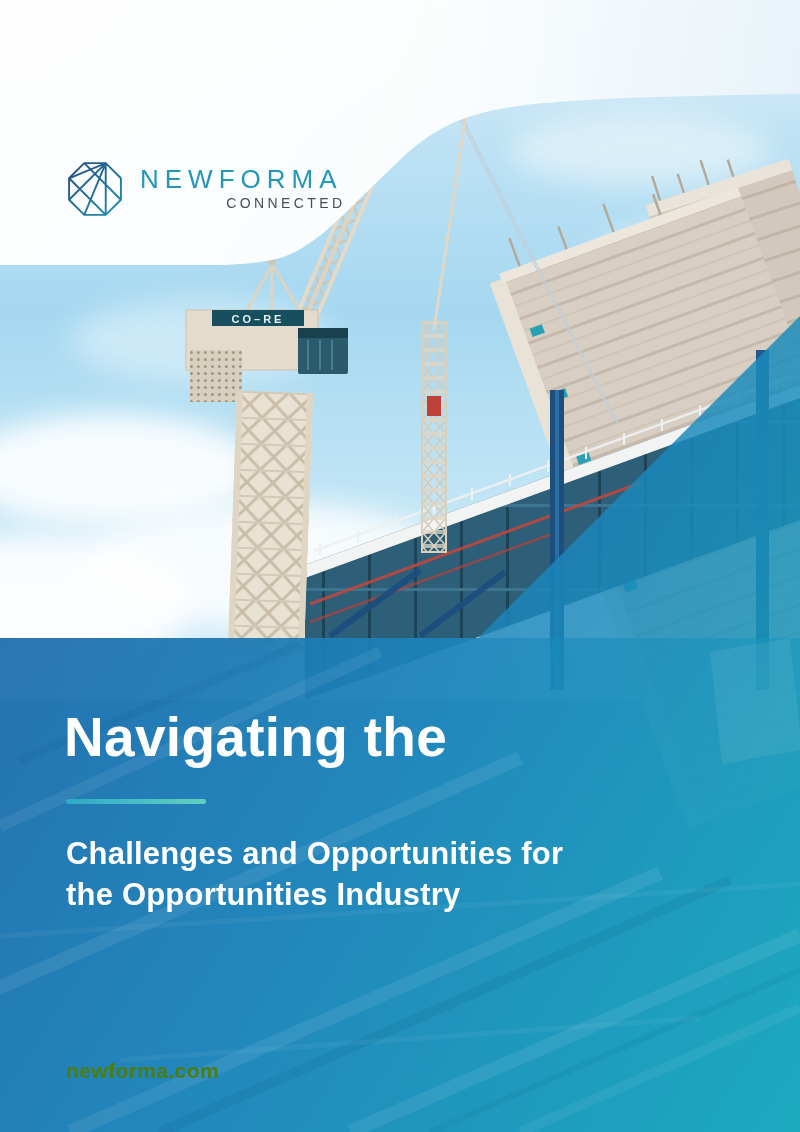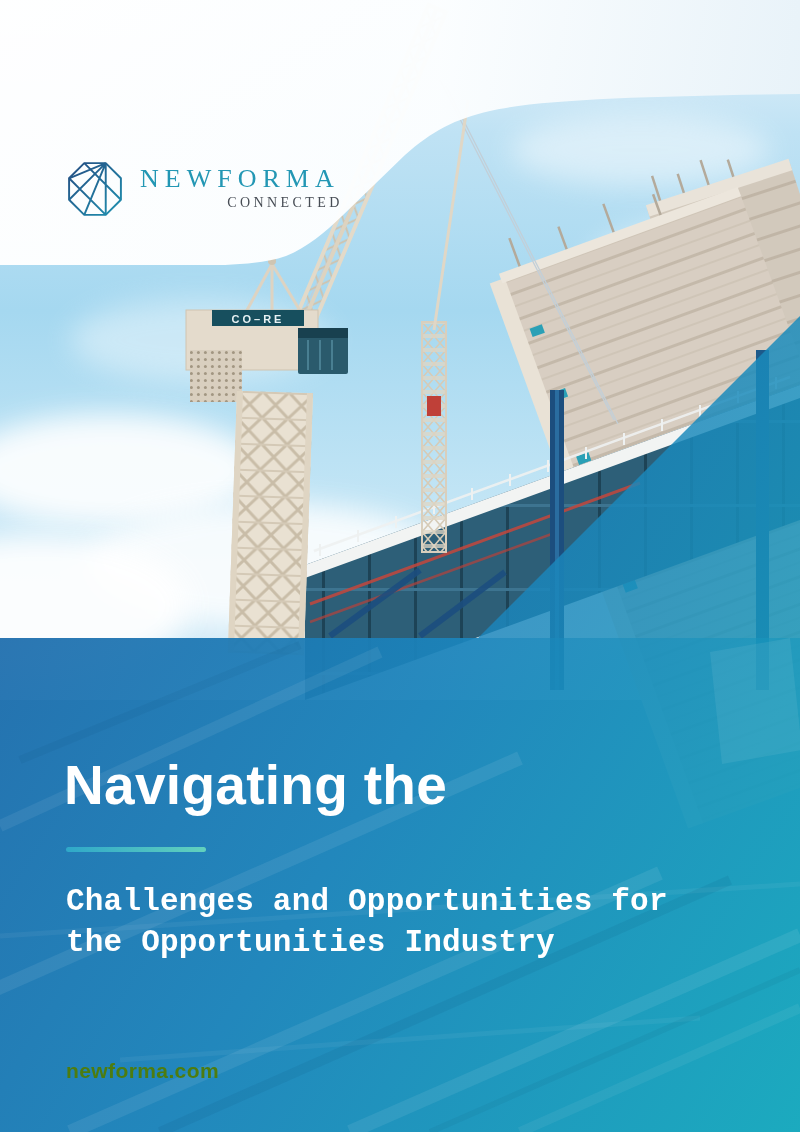--- a/index.html
+++ b/index.html
@@ -4,33 +4,33 @@
 <style>
   html,body{margin:0;padding:0;background:#ffffff;}
   .page{position:relative;width:800px;height:1132px;overflow:hidden;background:#fff;
         font-family:"Liberation Sans","DejaVu Sans",sans-serif;}
   .layer{position:absolute;inset:0;}
   svg{display:block;}
 
   
   .logo{position:absolute;left:66px;top:158px;display:flex;align-items:flex-start;z-index:5;}
   .logo-icon{width:58px;height:62px;flex:0 0 auto;}
-  .logo-text{margin-left:16px;padding-top:8px;font-family:Liberation Serif, serif;}
+  .logo-text{margin-left:16px;padding-top:8px;}
   .brand{font-size:26px;font-weight:400;letter-spacing:6px;color:var(--brand_teal);line-height:26px;white-space:nowrap;}
   .tagline{font-size:14px;font-weight:400;letter-spacing:3.4px;color:var(--tagline_gray);
            text-align:right;margin-top:4px;margin-right:-3px;line-height:14px;}
 
   
-  .hero{position:absolute;left:64px;top:706px;z-index:5;color:#ffffff;margin-top:48px;}
+  .hero{position:absolute;left:64px;top:706px;z-index:5;color:#ffffff;}
   .title{font-size:55px;line-height:63px;font-weight:700;letter-spacing:.3px;margin:0;}
   .title span{display:block;}
   .divider{width:140px;height:5px;border-radius:3px;margin:30px 2px 0 2px;
            background:linear-gradient(90deg,var(--divider_start),var(--divider_end));}
   .subtitle{font-size:31px;line-height:41px;font-weight:700;letter-spacing:.2px;margin:29px 0 0 2px;}
-  .subtitle span{display:block;font-family:Liberation Mono, monospace;}
+  .subtitle span{display:block;}
 
   .site{position:absolute;left:66px;top:1059px;z-index:5;color:#4d7c0f;font-size:21px;
         font-weight:700;letter-spacing:.4px;text-decoration:none;cursor:pointer;}
 </style>
 </head>
 <body>
 
 <div class="page">
 
   <svg class="layer" width="800" height="1132" viewBox="0 0 800 1132" aria-hidden="true">

